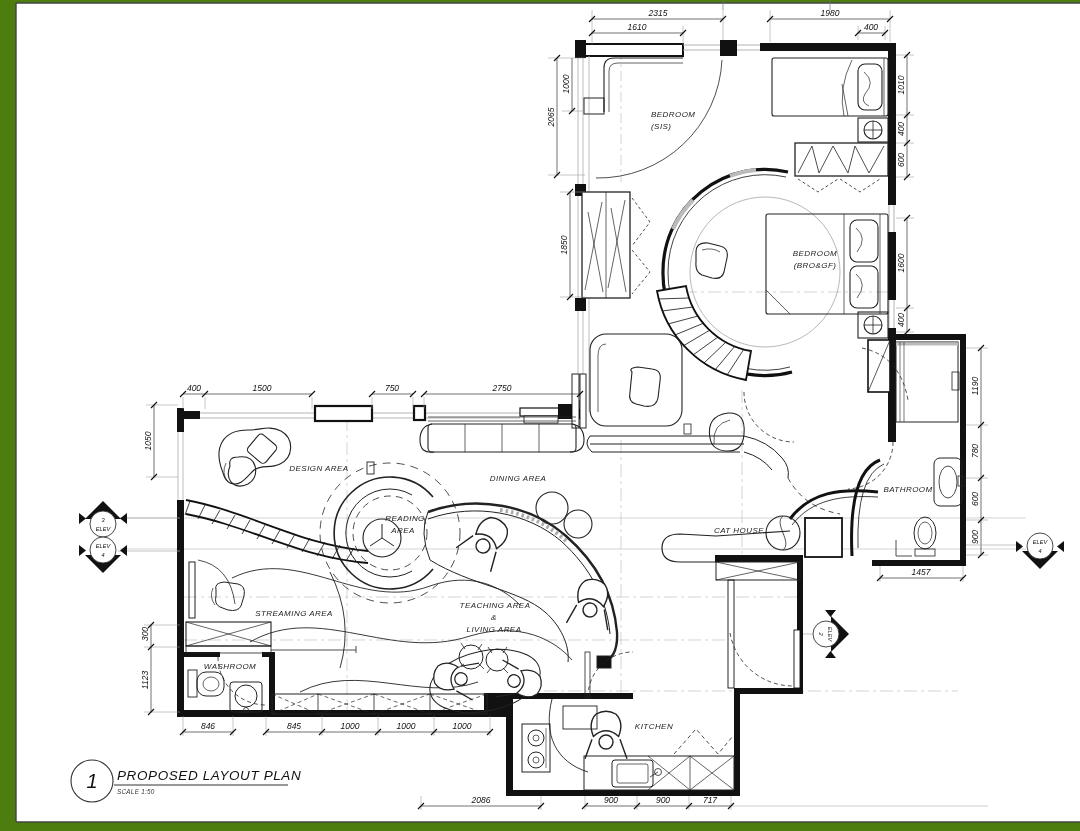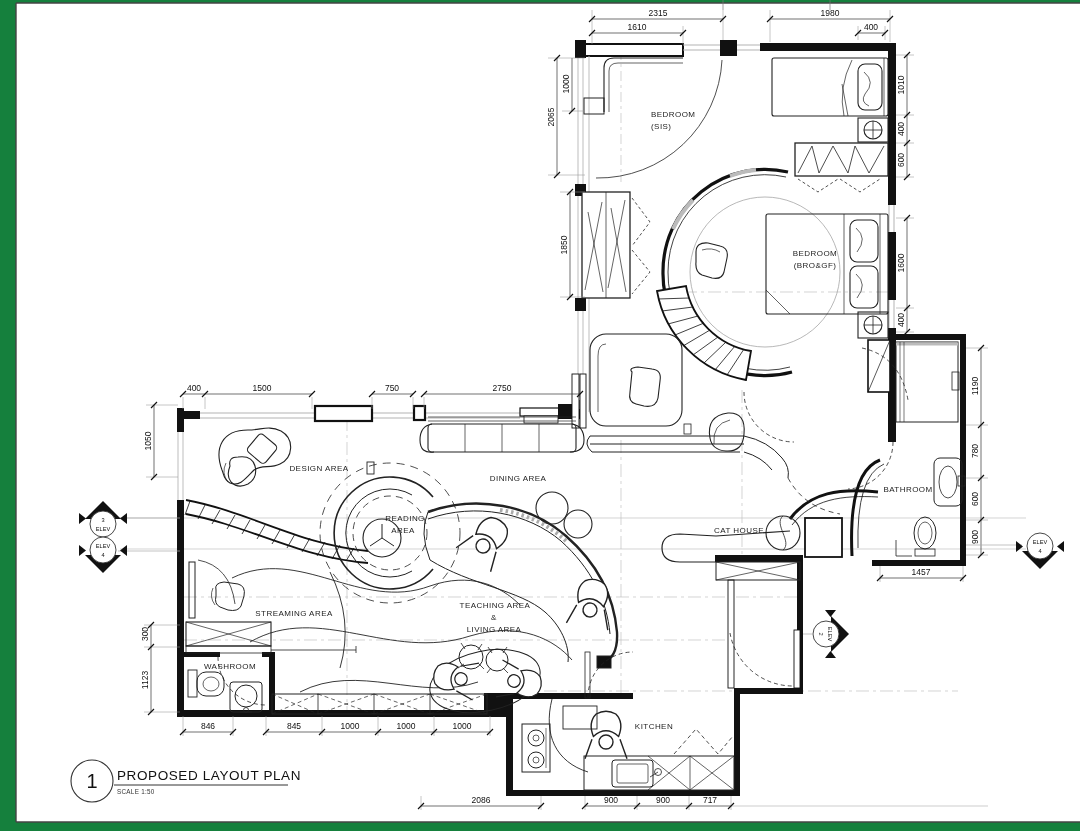--- a/index.html
+++ b/index.html
@@ -1,17 +1,17 @@
 <!DOCTYPE html>
 <html><head>
 <meta charset="utf-8">
 <style>
   html,body{margin:0;padding:0;background:#e9e9e9;}
-  .stage{position:relative;width:1080px;height:831px;background:#15803d;overflow:hidden;
-         font-family:"Liberation Sans",sans-serif;}
+  .stage{position:relative;width:1080px;height:831px;background:#4d7c0f;overflow:hidden;
+         font-family:"Liberation Sans",sans-serif;font-style:italic;}
   svg{position:absolute;left:0;top:0;}
   text{font-family:"Liberation Sans",sans-serif;}
   .lbl{font-size:8px;fill:#1c1c1c;letter-spacing:.45px;}
   .dim{font-size:8.5px;fill:#101010;}
   .elevt{font-size:5.6px;fill:#111;}
   .ttl{font-size:13.5px;fill:#111;letter-spacing:.6px;}
   .scl{font-size:6.3px;fill:#333;letter-spacing:.3px;}
   .num{font-size:20px;fill:#111;}
 </style>
 </head>

